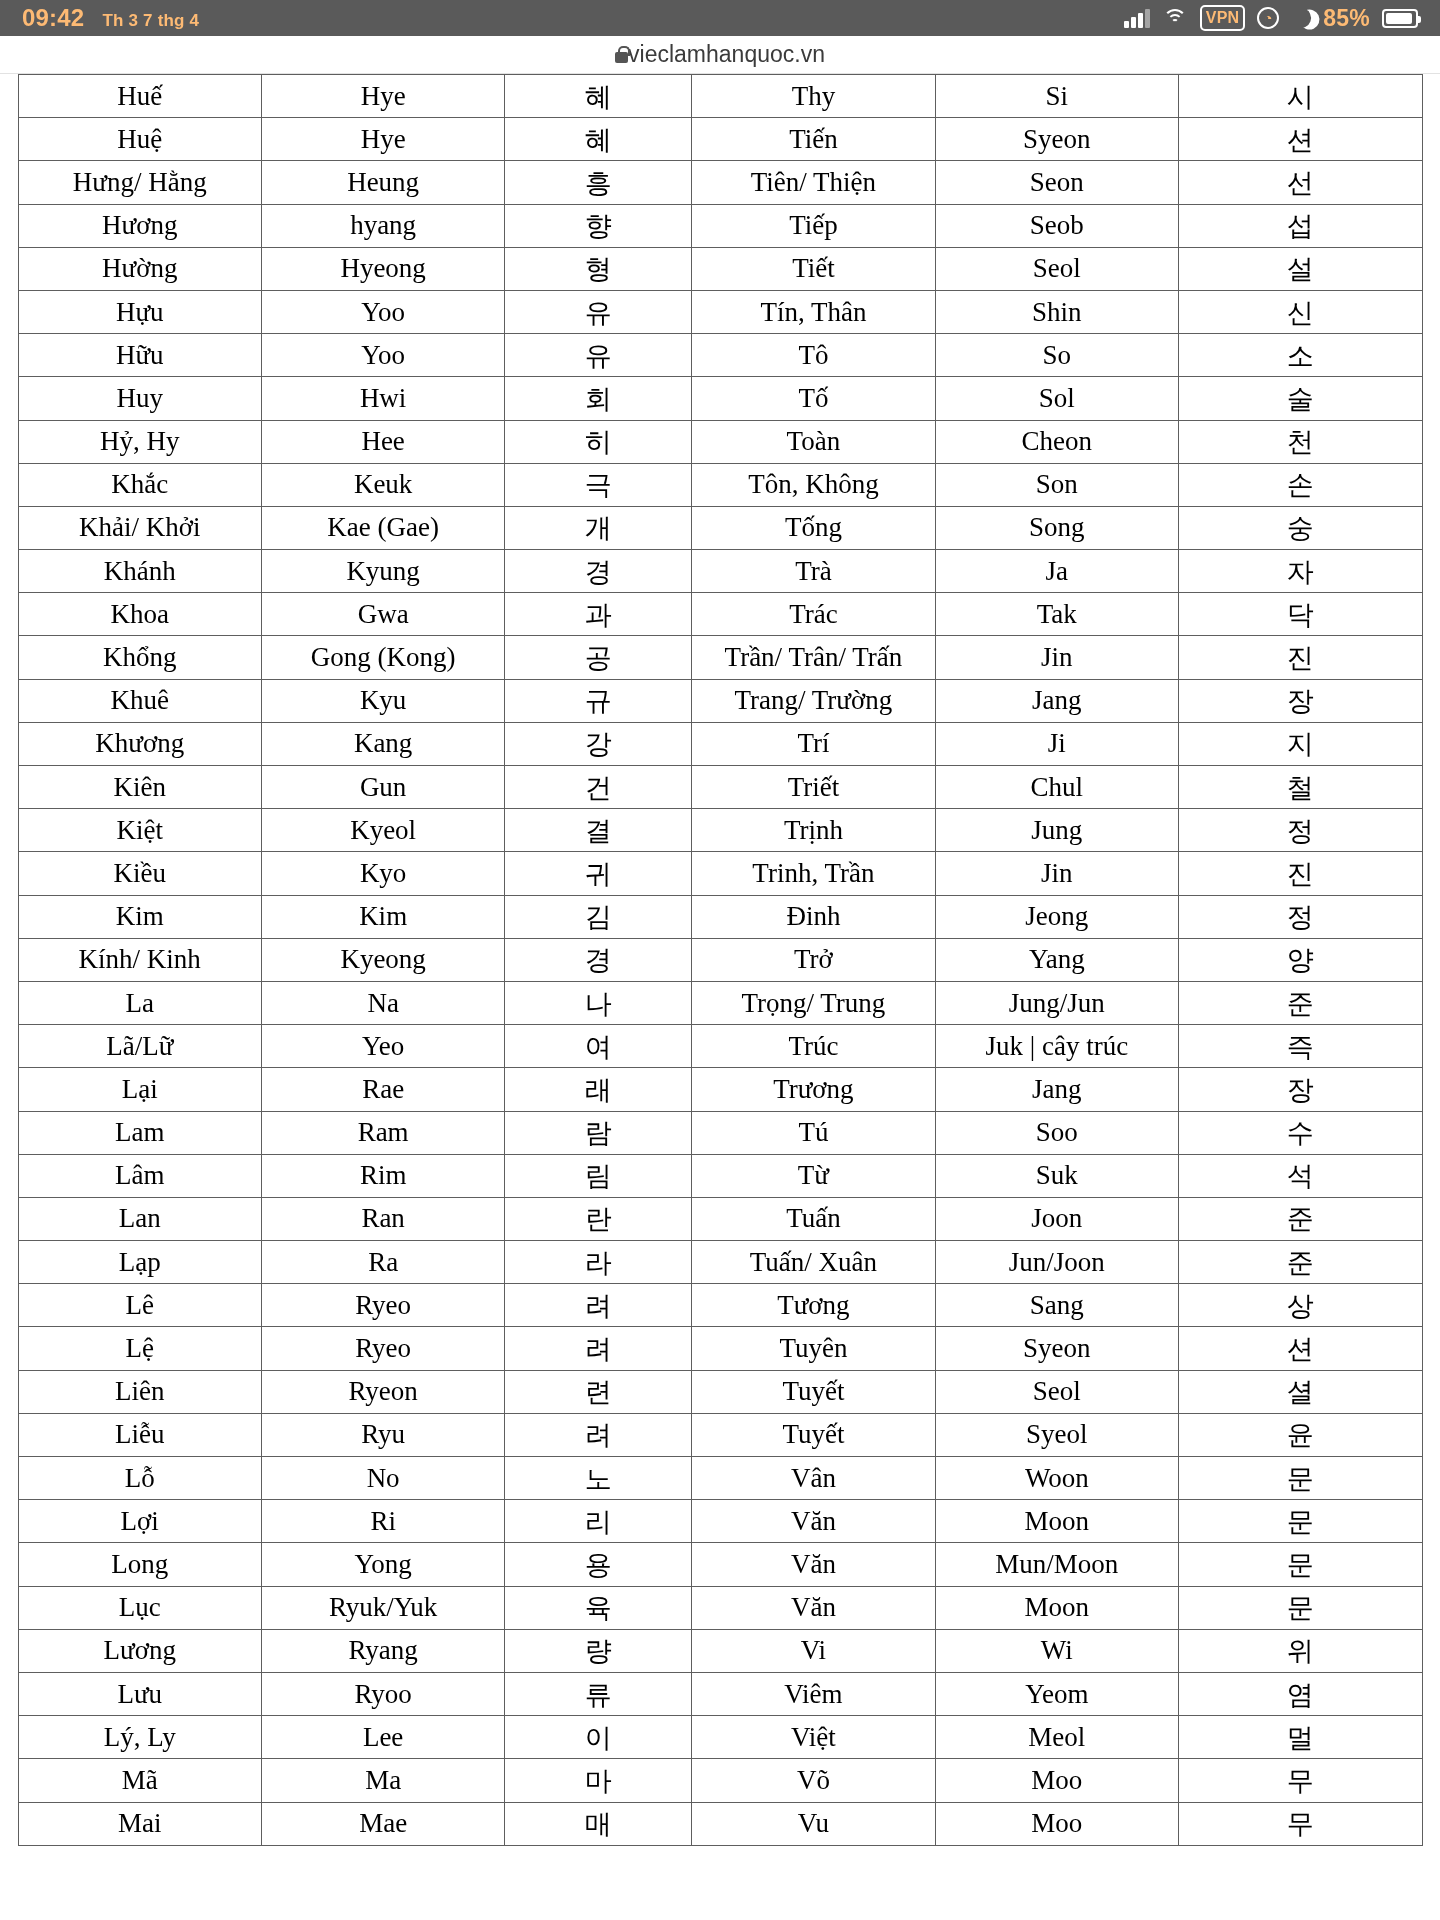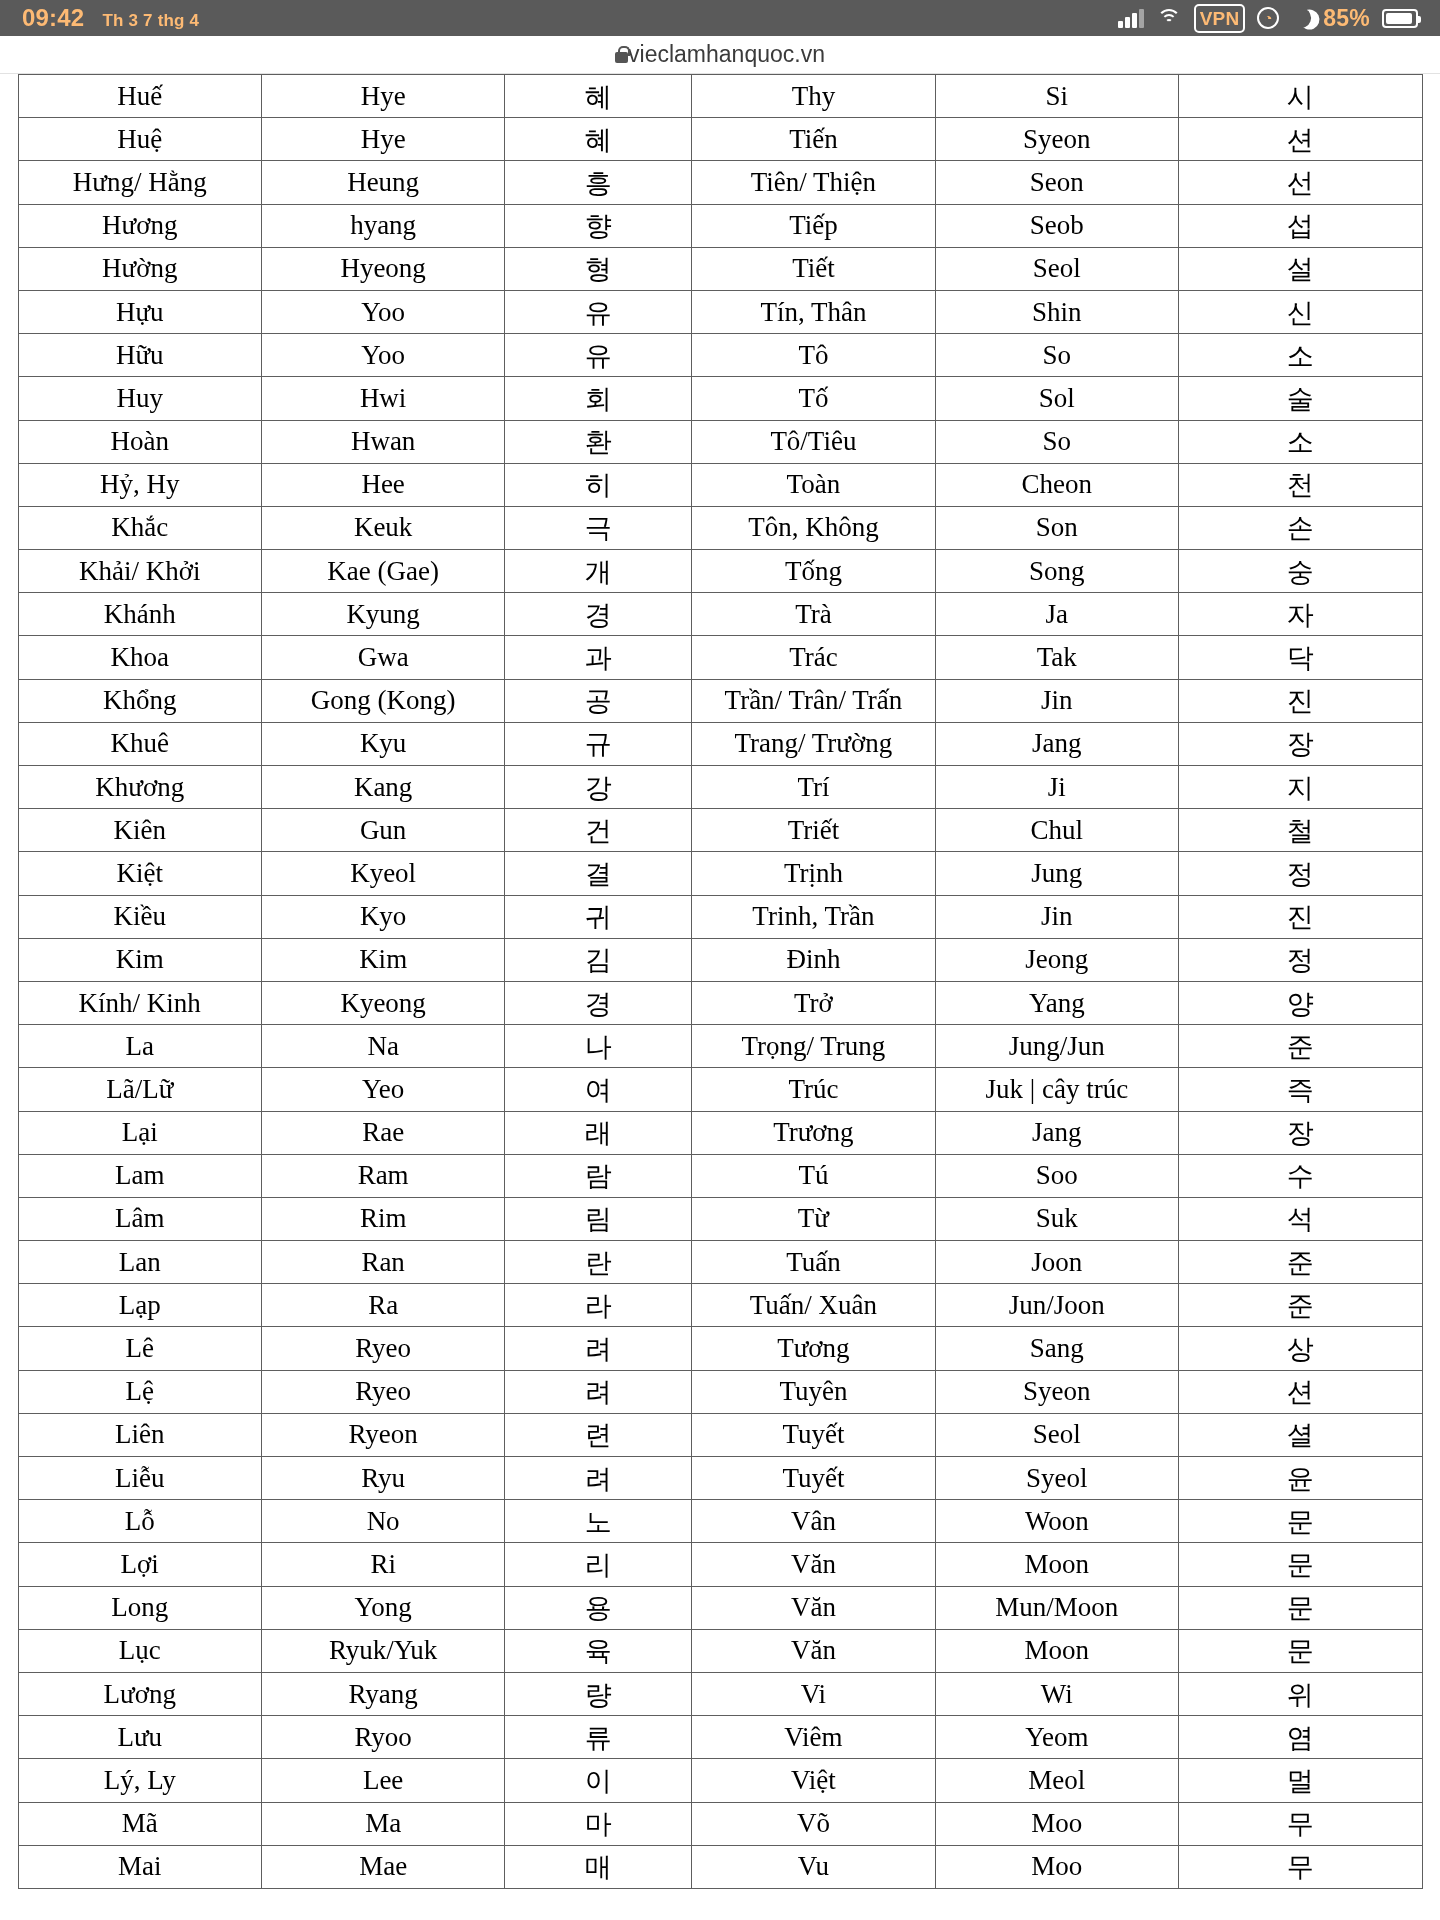--- a/index.html
+++ b/index.html
@@ -50,21 +50,21 @@
     border: 2.5px solid #fff; border-bottom-color: transparent;
     border-left-color: transparent; border-right-color: transparent;
     border-radius: 50%;
   }
   .icon-wifi span:nth-child(1){ width:24px; height:24px; top:1px; }
   .icon-wifi span:nth-child(2){ width:15px; height:15px; top:6px; }
   .icon-wifi span:nth-child(3){ width:7px;  height:7px;  top:11px; }
 
   .badge-vpn {
     border: 2px solid #ffffff; border-radius: 5px;
-    font-size: 19px; line-height: 1; padding: 3px 4px;
+    font-size: 16px; line-height: 1; padding: 3px 4px;
     font-family: "Liberation Sans", sans-serif; font-weight: bold;
   }
   .icon-circle {
     width: 22px; height: 22px; border: 2px solid #fff; border-radius: 50%;
     display: inline-flex; align-items: center; justify-content: center;
     font-size: 14px; font-weight: bold; font-family: "Liberation Sans", sans-serif;
   }
   .icon-moon {
     width: 20px; height: 20px; border-radius: 50%;
     box-shadow: 7px 5px 0 0 #ffffff;
@@ -238,28 +238,20 @@
           </tr>
           <tr>
             <td>Huy</td>
             <td>Hwi</td>
             <td class="kr">회</td>
             <td>Tố</td>
             <td>Sol</td>
             <td class="kr">술</td>
           </tr>
           <tr>
-            <td>Hoàn</td>
-            <td>Hwan</td>
-            <td class="kr">환</td>
-            <td>Tô/Tiêu</td>
-            <td>So</td>
-            <td class="kr">소</td>
-          </tr>
-          <tr>
             <td>Hỷ, Hy</td>
             <td>Hee</td>
             <td class="kr">히</td>
             <td>Toàn</td>
             <td>Cheon</td>
             <td class="kr">천</td>
           </tr>
           <tr>
             <td>Khắc</td>
             <td>Keuk</td>

